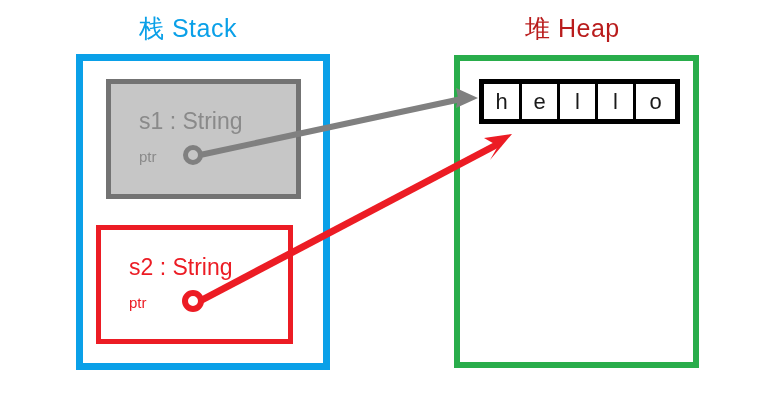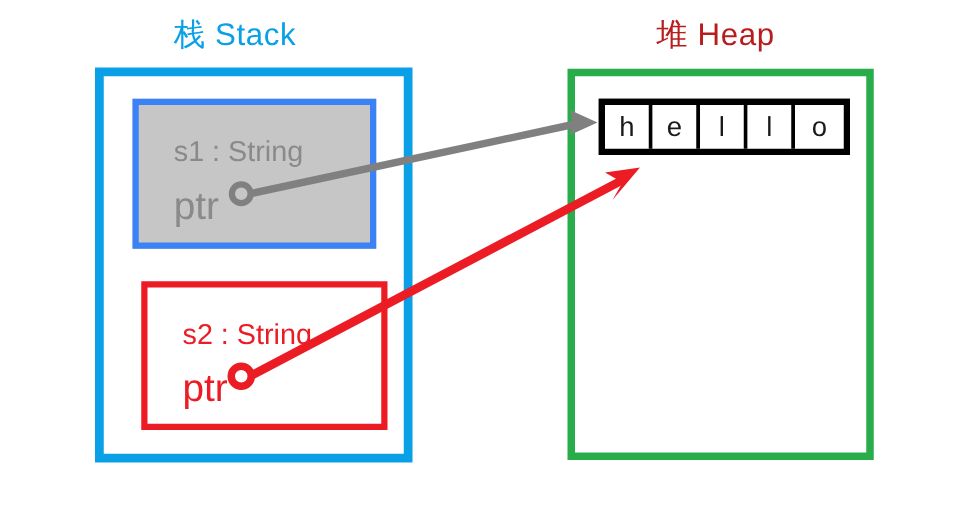--- a/index.html
+++ b/index.html
@@ -66,21 +66,21 @@
   
   .var-box {
     position: absolute;
     box-sizing: border-box;
   }
   #s1-box {
     left: 103px;
     top: 77px;
     width: 195px;
     height: 120px;
-    border: 5px solid #3b82f6;
+    border: 5px solid #737373;
     background: #c6c6c6;
   }
   #s2-box {
     left: 103px;
     top: 223px;
     width: 197px;
     height: 119px;
     border: 5px solid #ec1c24;
     background: transparent;
   }
@@ -90,21 +90,21 @@
     left: 28px;
     top: 26px;
     font-size: 23px;
     line-height: 1;
     white-space: nowrap;
   }
   .var-ptr {
     position: absolute;
     left: 28px;
     top: 65px;
-    font-size: 31px;
+    font-size: 15px;
     line-height: 1;
     white-space: nowrap;
   }
   #s1-box .var-title, #s1-box .var-ptr { color: #8a8a8a; }
   #s2-box .var-title, #s2-box .var-ptr { color: #ec1c24; }
 
   
   #hello-strip {
     position: absolute;
     left: 479px;
@@ -151,21 +151,21 @@
 
   <div id="heap-title" class="region-title">堆 Heap</div>
 
   <div id="stack-box" class="region-box">
 
     <div id="s1-box" class="var-box" style="left:23px; top:18px;">
       <div class="var-title">s1 : String</div>
       <div class="var-ptr">ptr</div>
     </div>
 
-    <div id="s2-box" class="var-box" style="left:30px; top:164px;">
+    <div id="s2-box" class="var-box" style="left:13px; top:164px;">
       <div class="var-title">s2 : String</div>
       <div class="var-ptr">ptr</div>
     </div>
 
   </div>
 
   <div id="heap-box" class="region-box"></div>
 
   <div id="hello-strip">
     <div class="char-cell">h</div>

